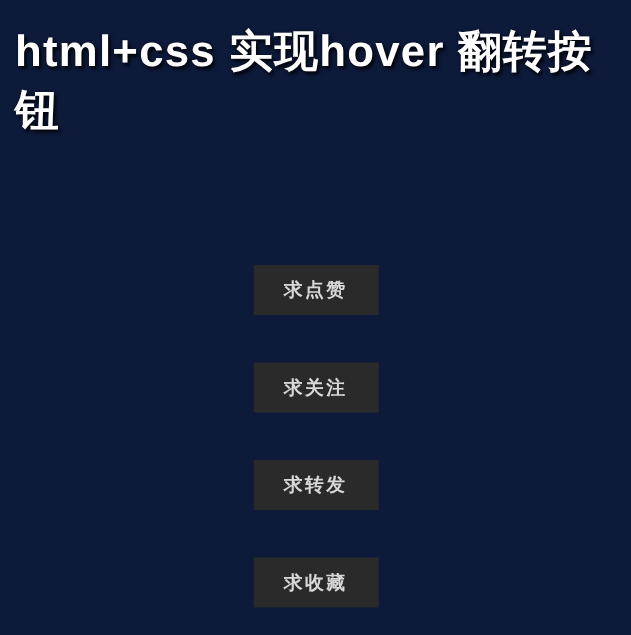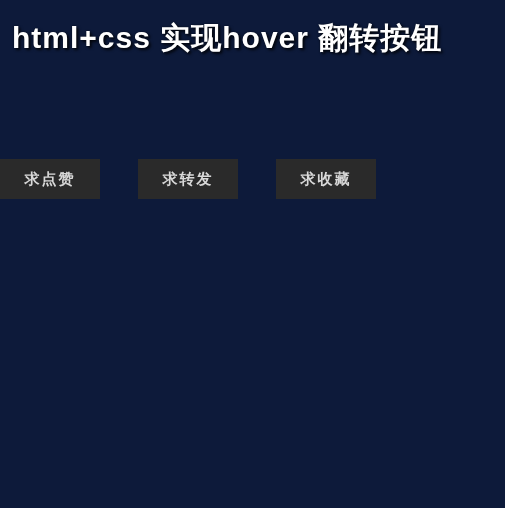--- a/index.html
+++ b/index.html
@@ -8,31 +8,31 @@
       box-sizing: border-box;
     }
     body {
       width: 505px;
       height: 508px;
       background-color: #0d1a3a;
       font-family: "Microsoft YaHei", "SimHei", Arial, sans-serif;
       overflow: hidden;
     }
     .title {
-      font-size: 30px;
+      font-size: 35px;
       font-weight: bold;
       color: #ffffff;
       text-align: left;
       padding: 18px 12px 0 12px;
       letter-spacing: 1px;
       text-shadow: 2px 2px 3px rgba(0,0,0,0.8), 0 0 2px rgba(0,0,0,0.5);
     }
     .button-container {
       display: flex;
-      flex-direction: row;
+      flex-direction: column;
       align-items: center;
       margin-top: 100px;
       gap: 38px;
     }
     .flip-button {
       width: 100px;
       height: 40px;
       background-color: #2a2a2a;
       color: #d8d8d8;
       font-size: 15px;
@@ -49,18 +49,21 @@
 </head>
 <body>
 
 <div class="title">html+css 实现hover 翻转按钮</div>
 
 <div class="button-container">
   <div class="flip-button">
     <span>求点赞</span>
   </div>
   <div class="flip-button">
+    <span>求关注</span>
+  </div>
+  <div class="flip-button">
     <span>求转发</span>
   </div>
   <div class="flip-button">
     <span>求收藏</span>
   </div>
 </div>
 
 </body></html>

